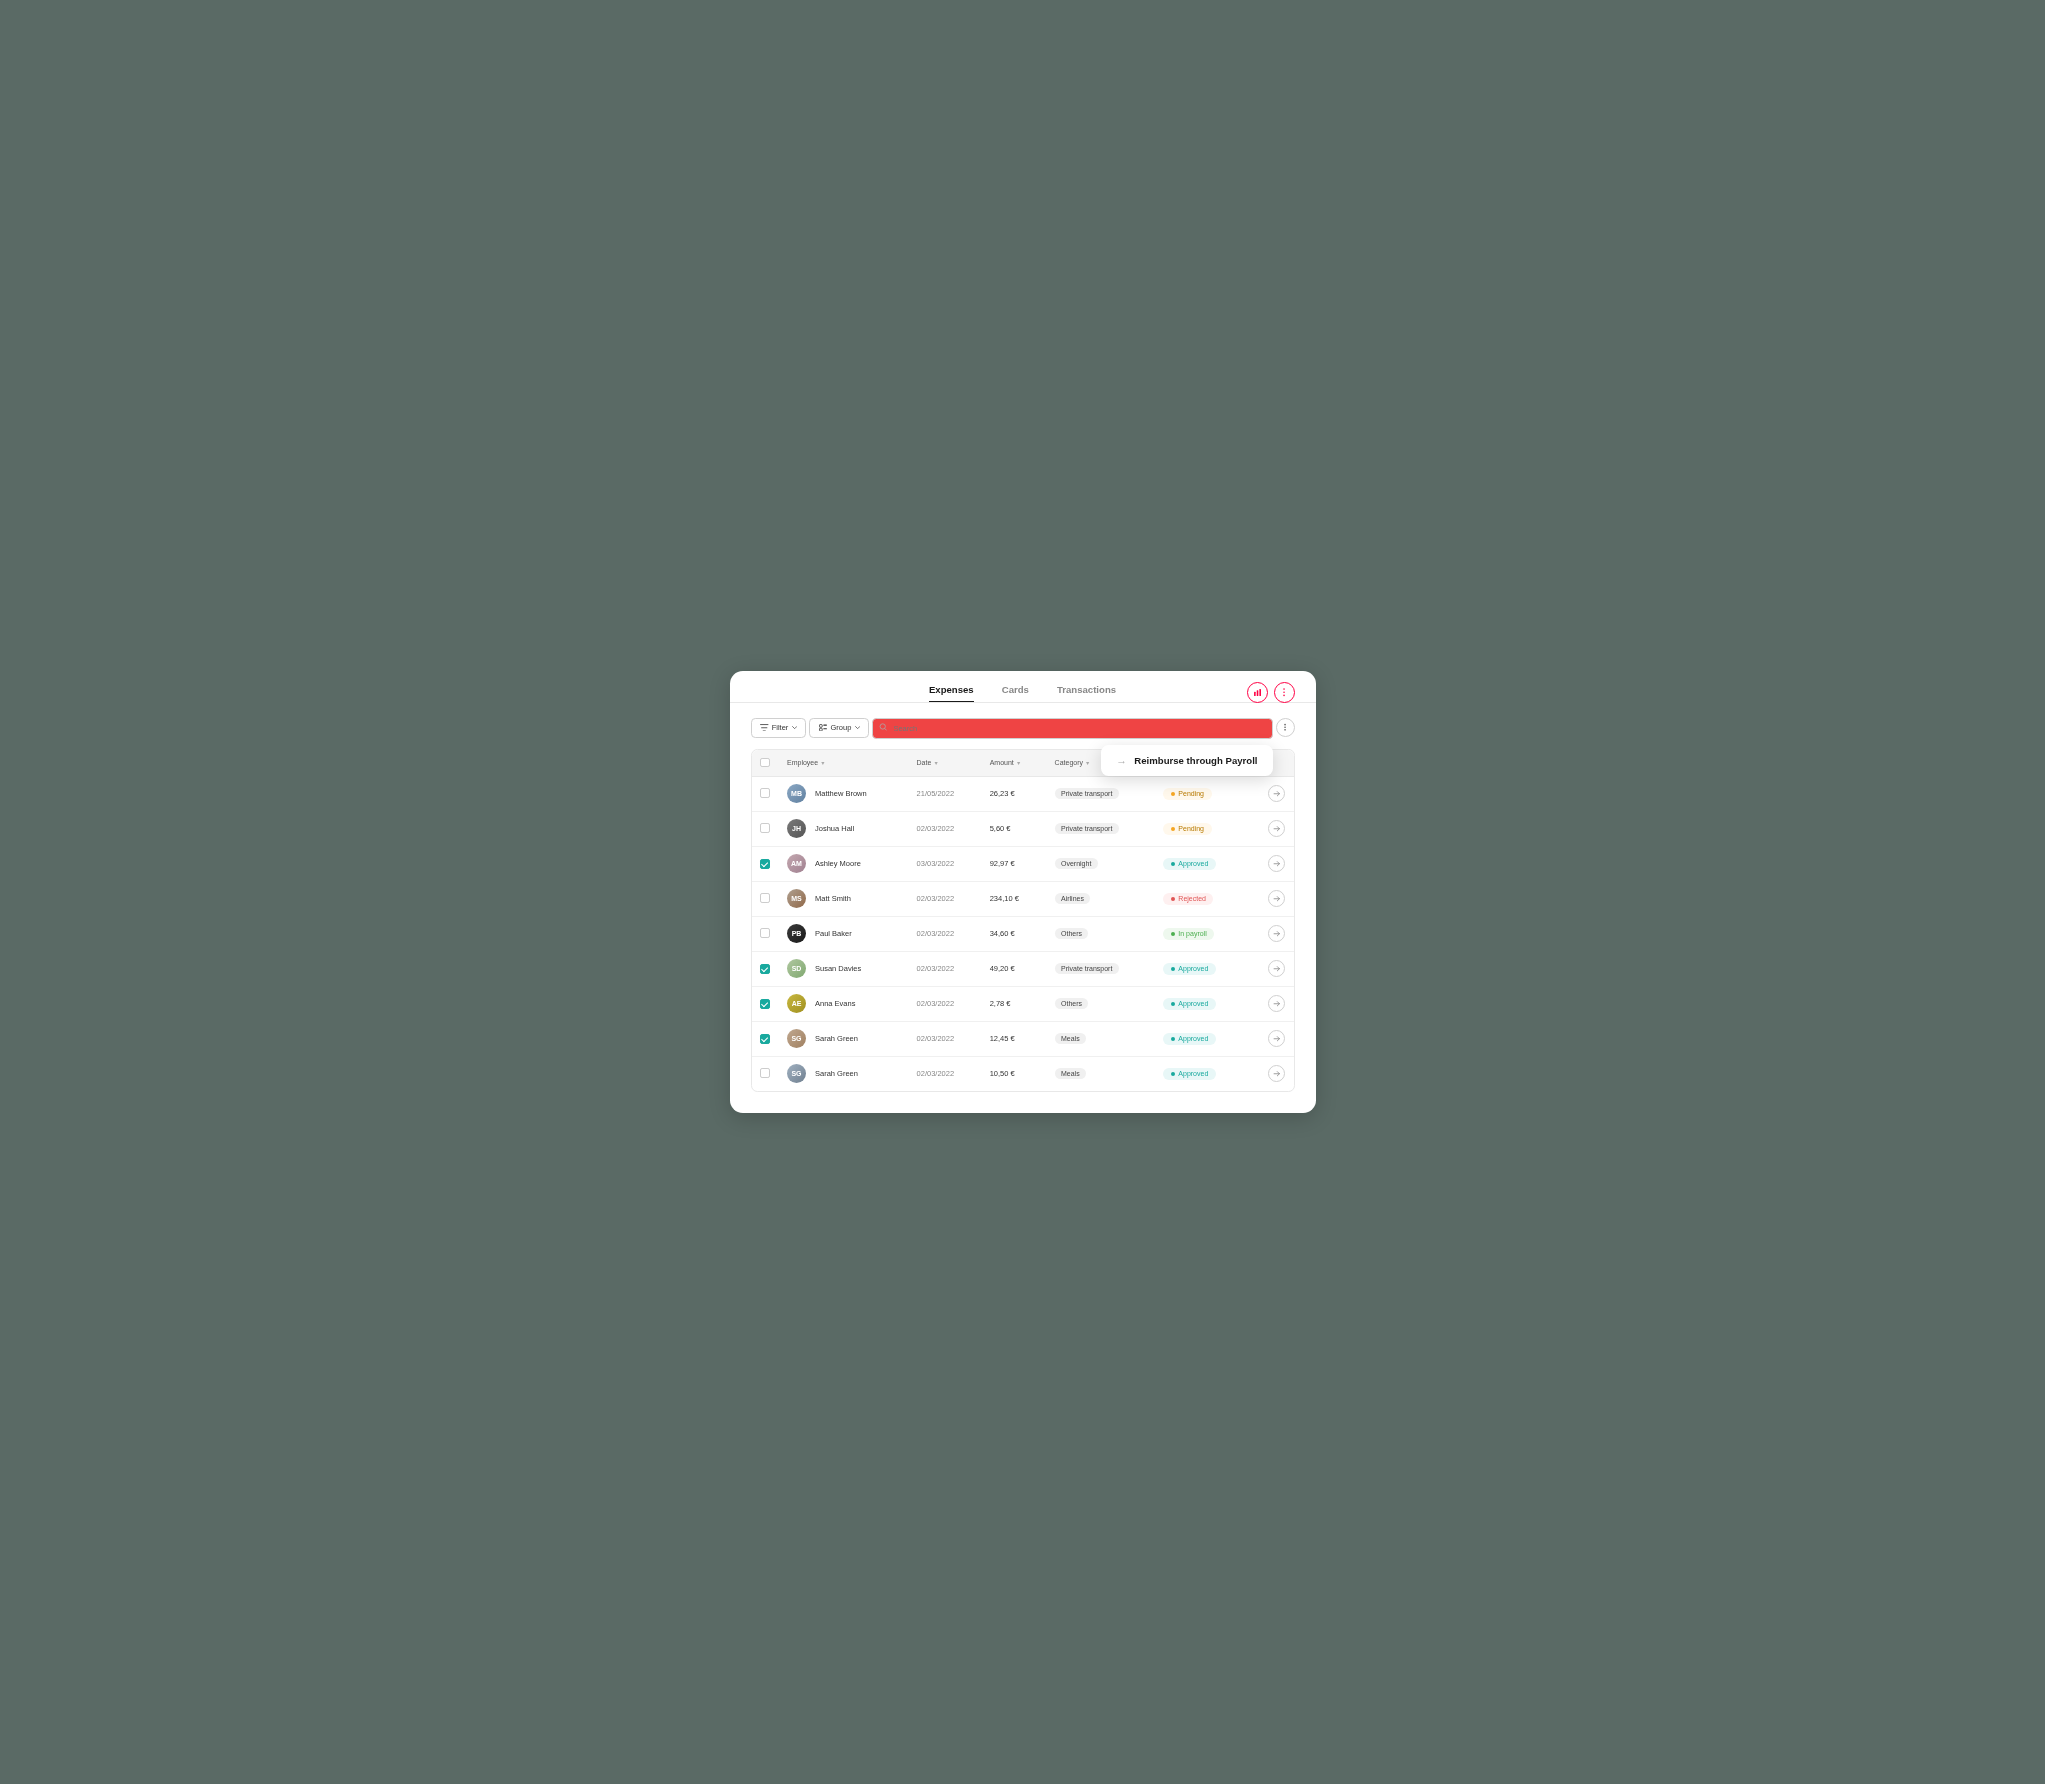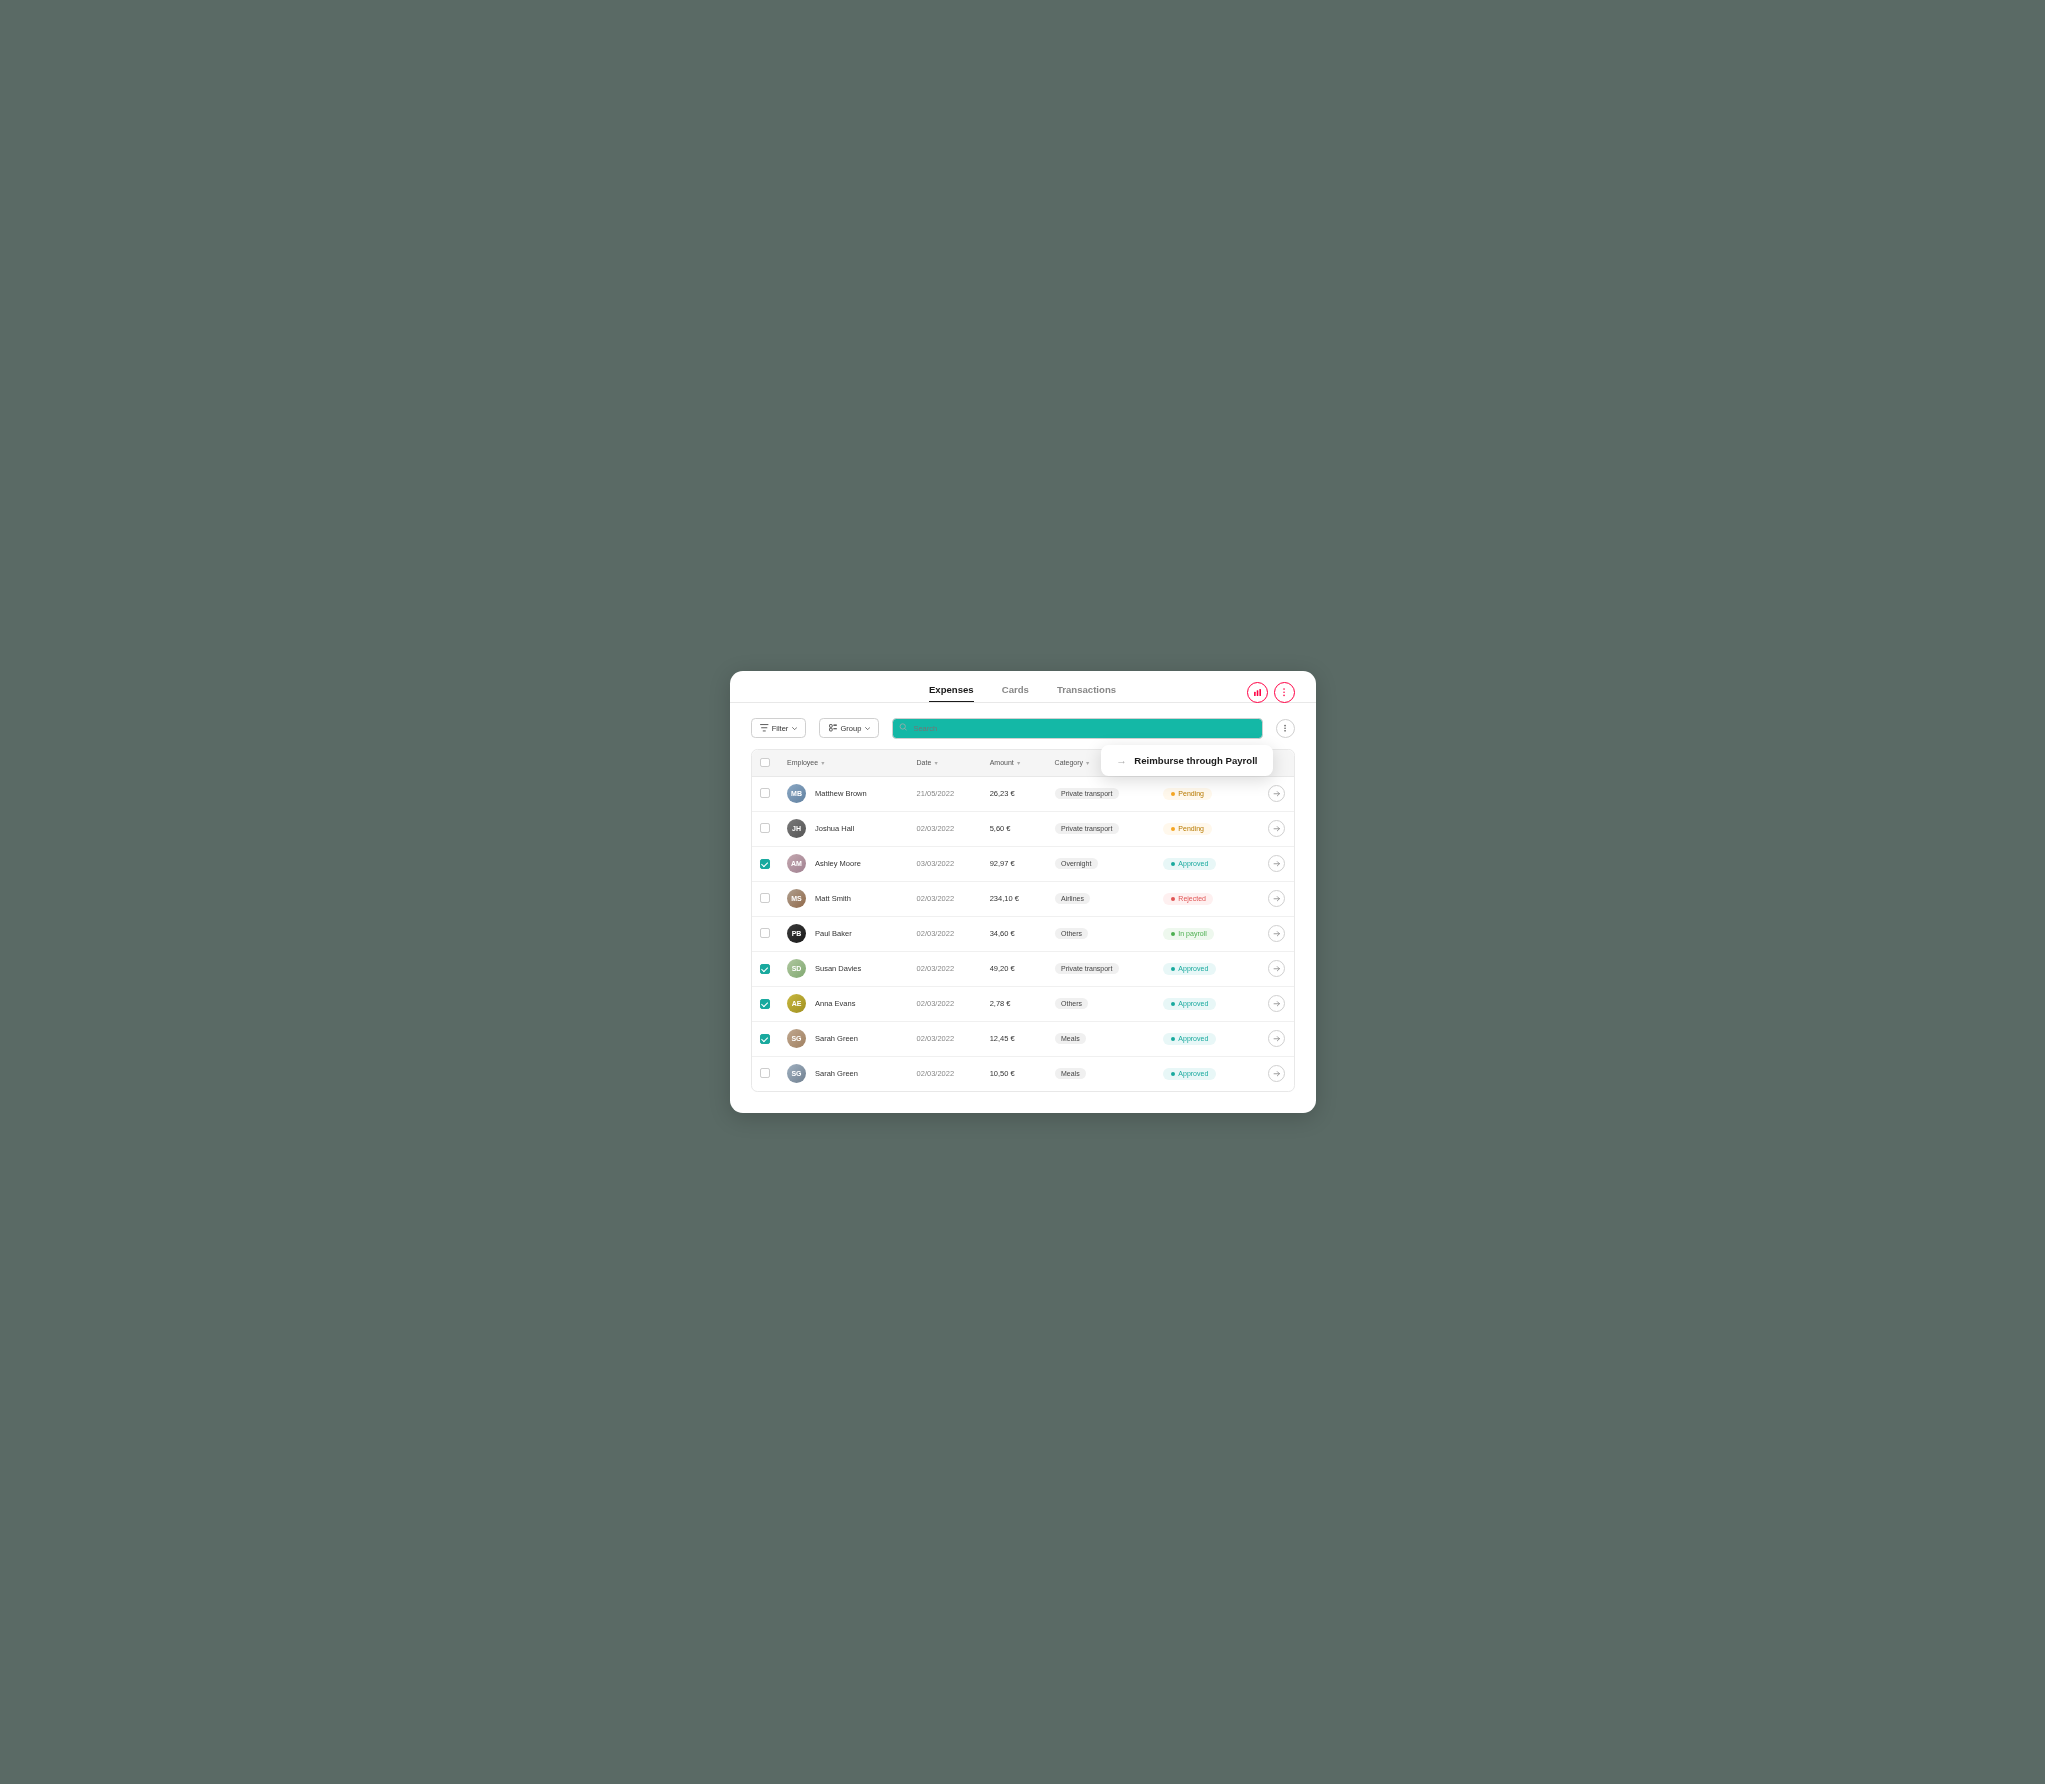--- a/index.html
+++ b/index.html
@@ -65,22 +65,22 @@
       font-size: 9.6px;
       background: #fff;
     }
     
     .main {
       padding: 0 21px;
     }
     
     .toolbar {
       display: flex;
-      align-items: center;
-      gap: 13px;
+      align-items: flex-start;
+      gap: 3px;
       margin-bottom: 10.7px;
     }
     .toolbar-btn {
       display: flex;
       align-items: center;
       gap: 3.2px;
       padding: 4.3px 8.5px;
       border: 0.8px solid #d0d0d0;
       border-radius: 4.3px;
       background: #fff;
@@ -95,21 +95,21 @@
       position: relative;
     }
     .search-input {
       width: 100%;
       padding: 4.8px 8.5px 4.8px 20px;
       border: 0.8px solid #d0d0d0;
       border-radius: 4.3px;
       font-size: 7.5px;
       color: #333;
       outline: none;
-      background: #14b8a6;
+      background: #ef4444;
     }
     .search-icon-wrap {
       position: absolute;
       left: 6.4px;
       top: 50%;
       transform: translateY(-50%);
       color: #aaa;
     }
     .more-btn {
       width: 19px;

